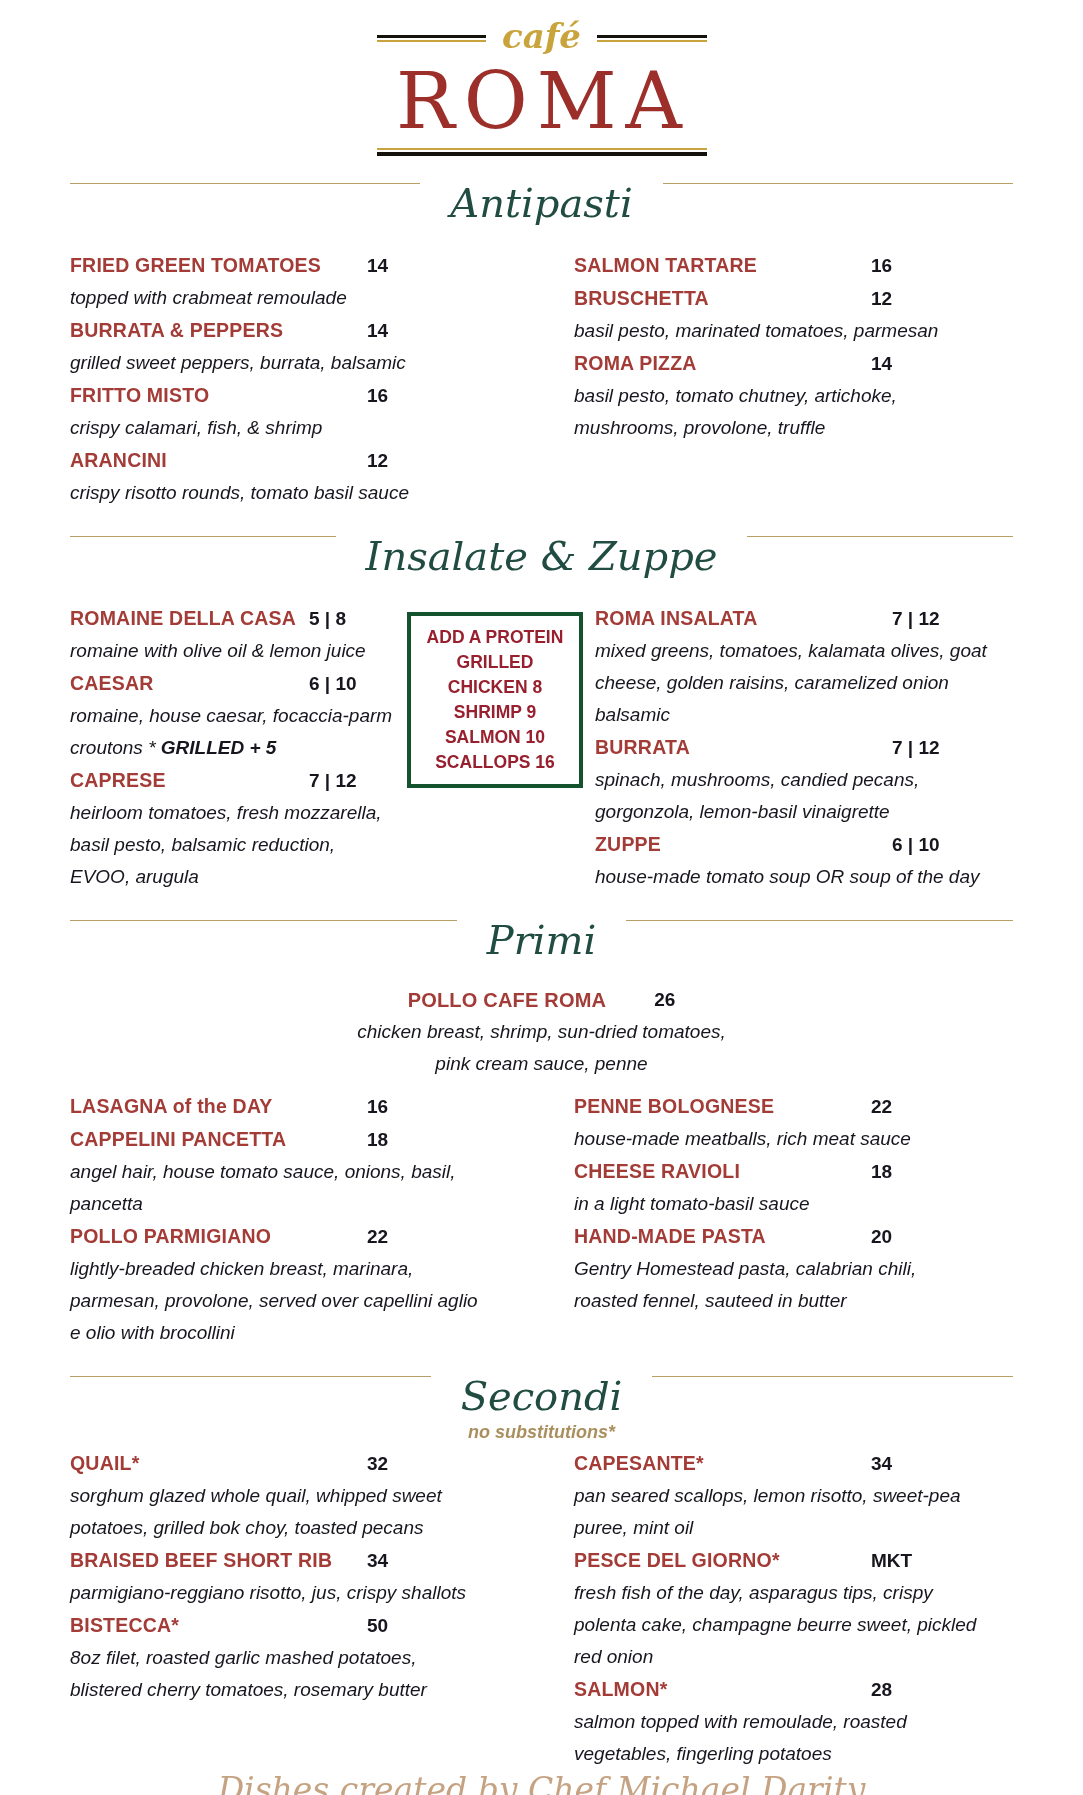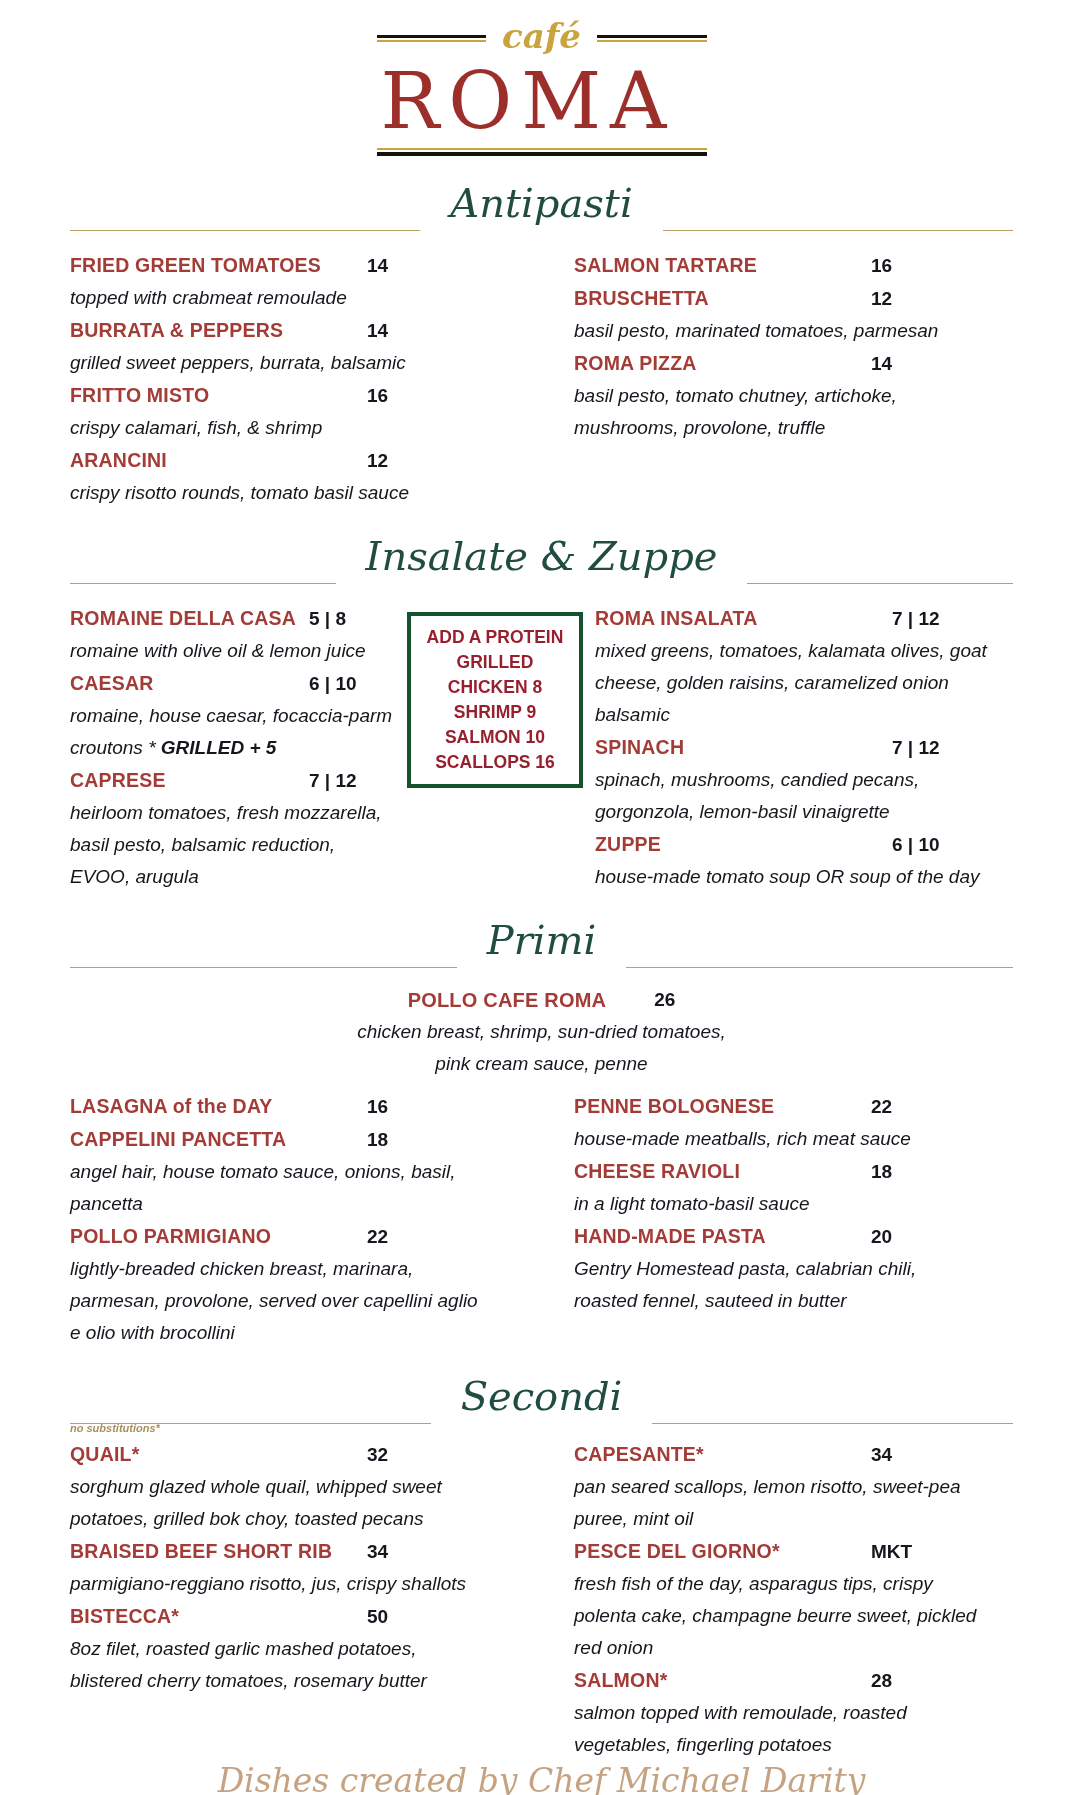--- a/index.html
+++ b/index.html
@@ -4,37 +4,37 @@
 <style>
   * { margin:0; padding:0; box-sizing:border-box; }
   body { background:#ffffff; }
   .page {
     width:1083px; height:1795px; margin:0 auto; overflow:hidden;
     padding:18px 70px 10px; display:flex; flex-direction:column;
     font-family:"Liberation Sans", sans-serif; color:#17161e; background:#fff;
   }
 
   
-  .logo { width:330px; margin:0 auto; }
+  .logo { width:330px; margin:0 auto; text-align:center; }
   .logo-top { display:flex; align-items:center; gap:14px; }
   .dline { flex:1; height:7px; border-top:3px solid #15110b; border-bottom:2px solid #c9a43c; }
   .cafe { font-family:"DejaVu Serif", serif; font-style:italic; font-weight:bold;
           color:#c9a43c; font-size:34px; line-height:1.1; padding:0 2px 4px; }
   .roma { font-family:"DejaVu Serif", serif; font-size:78px; line-height:1.08;
           color:#9d2f2b; letter-spacing:9px; margin:0 0 4px 4px; }
   .gl { height:2px; background:#c9a43c; }
   .bl { height:4px; background:#15110b; margin-top:2px; }
 
   
-  .section-head { display:flex; align-items:flex-end; gap:30px; margin:27px 0 18px; }
+  .section-head { display:flex; align-items:flex-start; gap:30px; margin:27px 0 18px; }
   .rule { flex:1; height:1px; background:#b99e66; }
   .script { font-family:"DejaVu Serif", serif; font-style:italic; color:#204c42;
             font-size:40px; line-height:1; padding-bottom:8px; white-space:nowrap; }
-  .section-sub { color:#a98f5d; font-style:italic; font-weight:bold;
-                 font-size:11px; margin:-20px 0 4px; }
+  .section-sub { text-align:center; color:#a98f5d; font-style:italic; font-weight:bold;
+                 font-size:18px; margin:-20px 0 4px; }
 
   
   .cols { display:flex; gap:65px; }
   .col { flex:1; min-width:0; }
   .cols-insalate { display:grid; grid-template-columns:325px 176px 1fr; column-gap:12px; }
 
   .item-head { display:grid; grid-template-columns:1fr 115px; align-items:baseline; max-width:412px; }
   .tight .item-head { grid-template-columns:1fr 86px; max-width:100%; }
   .item-name { color:#a33b37; font-weight:bold; font-size:19.5px; line-height:32px; letter-spacing:0.2px; }
   .item-price { font-weight:bold; font-size:19px; line-height:32px; color:#17161e; }
@@ -175,21 +175,21 @@
       <div class="col">
         <div>
           <div class="item-head">
               <span class="item-name">ROMA INSALATA</span>
               <span class="item-price">7 | 12</span>
             </div>
           <p class="desc">mixed greens, tomatoes, kalamata olives, goat cheese, golden raisins, caramelized onion balsamic</p>
         </div>
         <div>
           <div class="item-head">
-              <span class="item-name">SPINACH</span>
+              <span class="item-name">BURRATA</span>
               <span class="item-price">7 | 12</span>
             </div>
           <p class="desc">spinach, mushrooms, candied pecans, gorgonzola, lemon-basil vinaigrette</p>
         </div>
         <div>
           <div class="item-head">
               <span class="item-name">ZUPPE</span>
               <span class="item-price">6 | 10</span>
             </div>
           <p class="desc">house-made tomato soup OR soup of the day</p>

